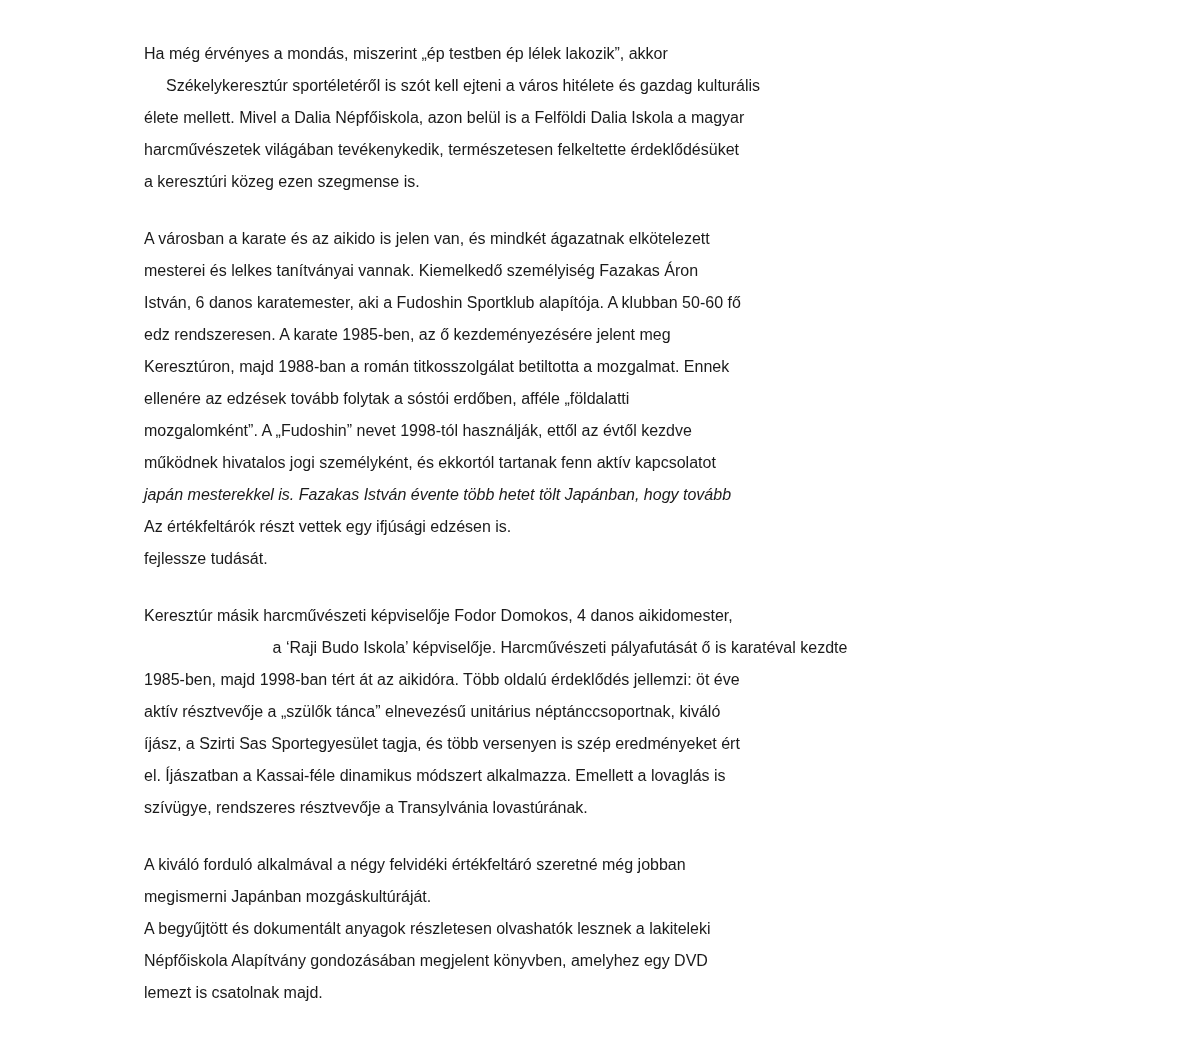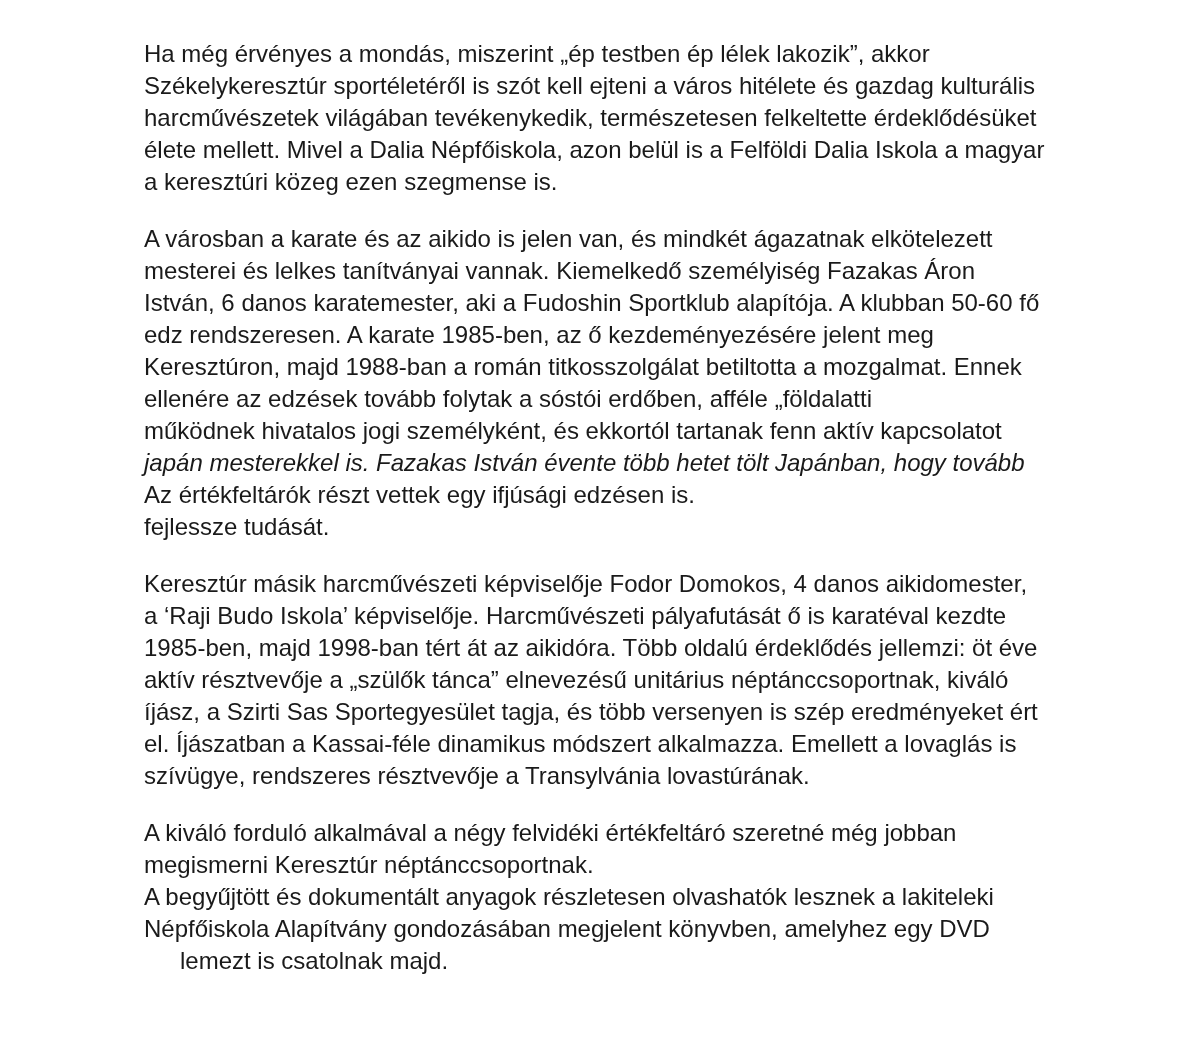--- a/index.html
+++ b/index.html
@@ -13,69 +13,70 @@
     overflow: hidden;
   }
   .page {
     box-sizing: border-box;
     width: 1016px;
     height: 1041px;
     padding: 38px 40px 0 144px;
     background: #ffffff;
     color: #1a1a1a;
     font-family: "Liberation Sans", "DejaVu Sans", sans-serif;
-    font-size: 24px;
+    font-size: 16px;
     line-height: 32px;
     font-weight: 400;
     border-radius: 7px;
   }
   .para {
     margin: 0 0 25px 0;
   }
   .line {
     white-space: nowrap;
   }
 </style>
 </head>
 <body>
 
 <main class="page">
 
   <p class="para">
     <span class="line" style="display: block;">Ha még érvényes a mondás, miszerint „ép testben ép lélek lakozik”, akkor</span>
-    <span class="line" style="display: block;">Székelykeresztúr sportéletéről is szót kell ejteni a város hitélete és gazdag kulturális</span>
+    <span class="line" style="display: block; margin-left: 22px;">Székelykeresztúr sportéletéről is szót kell ejteni a város hitélete és gazdag kulturális</span>
+    <span class="line" style="display: block;">élete mellett. Mivel a Dalia Népfőiskola, azon belül is a Felföldi Dalia Iskola a magyar</span>
     <span class="line" style="display: block;">harcművészetek világában tevékenykedik, természetesen felkeltette érdeklődésüket</span>
-    <span class="line" style="display: block;">élete mellett. Mivel a Dalia Népfőiskola, azon belül is a Felföldi Dalia Iskola a magyar</span>
     <span class="line" style="display: block;">a keresztúri közeg ezen szegmense is.</span>
   </p>
 
   <p class="para">
     <span class="line" style="display: block;">A városban a karate és az aikido is jelen van, és mindkét ágazatnak elkötelezett</span>
     <span class="line" style="display: block;">mesterei és lelkes tanítványai vannak. Kiemelkedő személyiség Fazakas Áron</span>
     <span class="line" style="display: block;">István, 6 danos karatemester, aki a Fudoshin Sportklub alapítója. A klubban 50-60 fő</span>
     <span class="line" style="display: block;">edz rendszeresen. A karate 1985-ben, az ő kezdeményezésére jelent meg</span>
     <span class="line" style="display: block;">Keresztúron, majd 1988-ban a román titkosszolgálat betiltotta a mozgalmat. Ennek</span>
     <span class="line" style="display: block;">ellenére az edzések tovább folytak a sóstói erdőben, afféle „földalatti</span>
+    <span class="line" style="display: block;">mozgalomként”. A „Fudoshin” nevet 1998-tól használják, ettől az évtől kezdve</span>
     <span class="line" style="display: block;">működnek hivatalos jogi személyként, és ekkortól tartanak fenn aktív kapcsolatot</span>
     <span class="line" style="display: block; font-style: italic;">japán mesterekkel is. Fazakas István évente több hetet tölt Japánban, hogy tovább</span>
     <span class="line" style="display: block;">Az értékfeltárók részt vettek egy ifjúsági edzésen is.</span>
     <span class="line" style="display: block;">fejlessze tudását.</span>
   </p>
 
   <p class="para">
     <span class="line" style="display: block;">Keresztúr másik harcművészeti képviselője Fodor Domokos, 4 danos aikidomester,</span>
     <span class="line" style="display: block; text-align: center;">a ‘Raji Budo Iskola’ képviselője. Harcművészeti pályafutását ő is karatéval kezdte</span>
     <span class="line" style="display: block;">1985-ben, majd 1998-ban tért át az aikidóra. Több oldalú érdeklődés jellemzi: öt éve</span>
     <span class="line" style="display: block;">aktív résztvevője a „szülők tánca” elnevezésű unitárius néptánccsoportnak, kiváló</span>
     <span class="line" style="display: block;">íjász, a Szirti Sas Sportegyesület tagja, és több versenyen is szép eredményeket ért</span>
     <span class="line" style="display: block;">el. Íjászatban a Kassai-féle dinamikus módszert alkalmazza. Emellett a lovaglás is</span>
     <span class="line" style="display: block;">szívügye, rendszeres résztvevője a Transylvánia lovastúrának.</span>
   </p>
 
   <p class="para">
     <span class="line" style="display: block;">A kiváló forduló alkalmával a négy felvidéki értékfeltáró szeretné még jobban</span>
-    <span class="line" style="display: block;">megismerni Keresztúr néptánccsoportnak.</span>
+    <span class="line" style="display: block;">megismerni Japánban mozgáskultúráját.</span>
     <span class="line" style="display: block;">A begyűjtött és dokumentált anyagok részletesen olvashatók lesznek a lakiteleki</span>
     <span class="line" style="display: block;">Népfőiskola Alapítvány gondozásában megjelent könyvben, amelyhez egy DVD</span>
-    <span class="line" style="display: block; margin-left: 36px;">lemezt is csatolnak majd.</span>
+    <span class="line" style="display: block;">lemezt is csatolnak majd.</span>
   </p>
 
 </main>
 
 </body></html>

